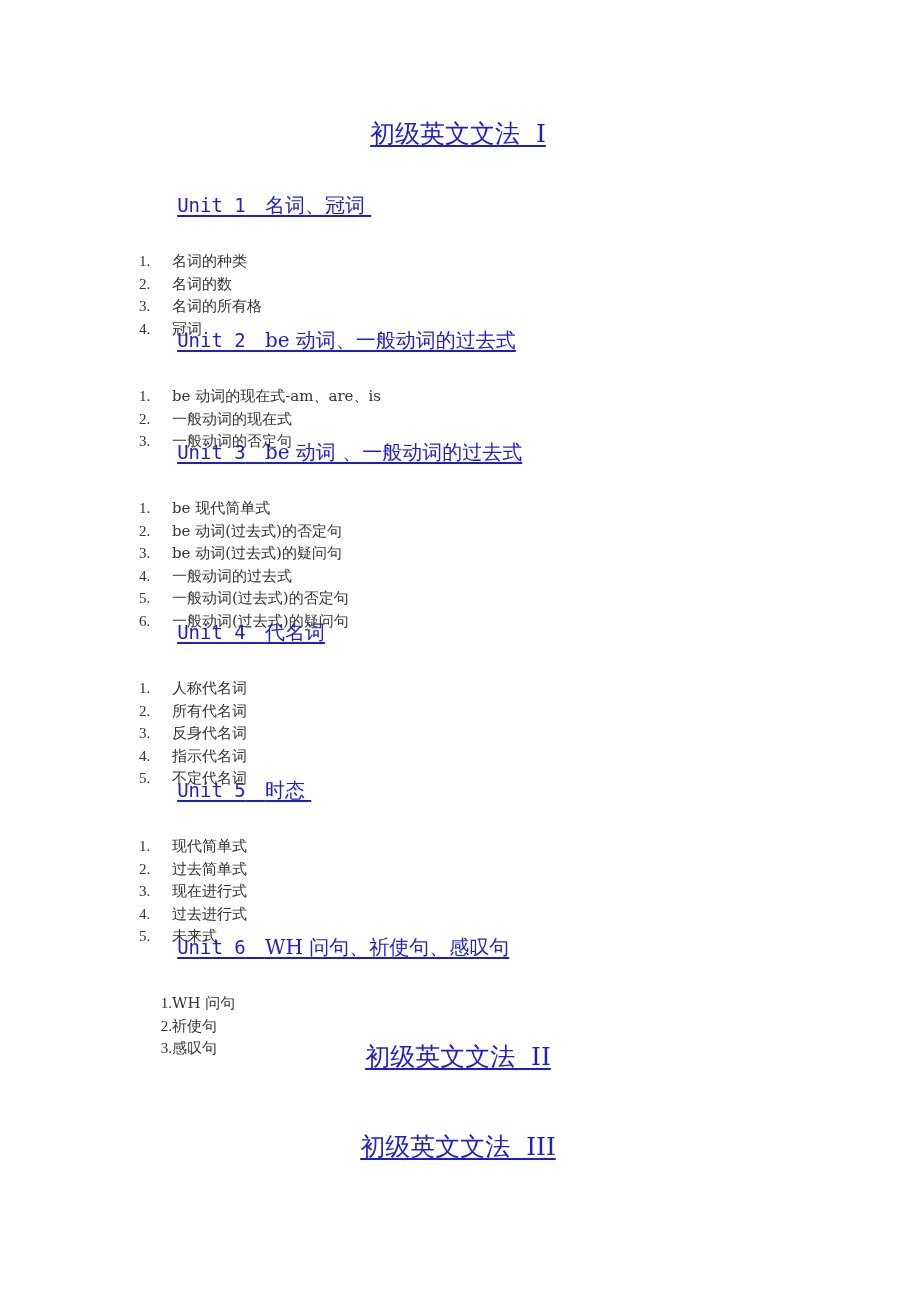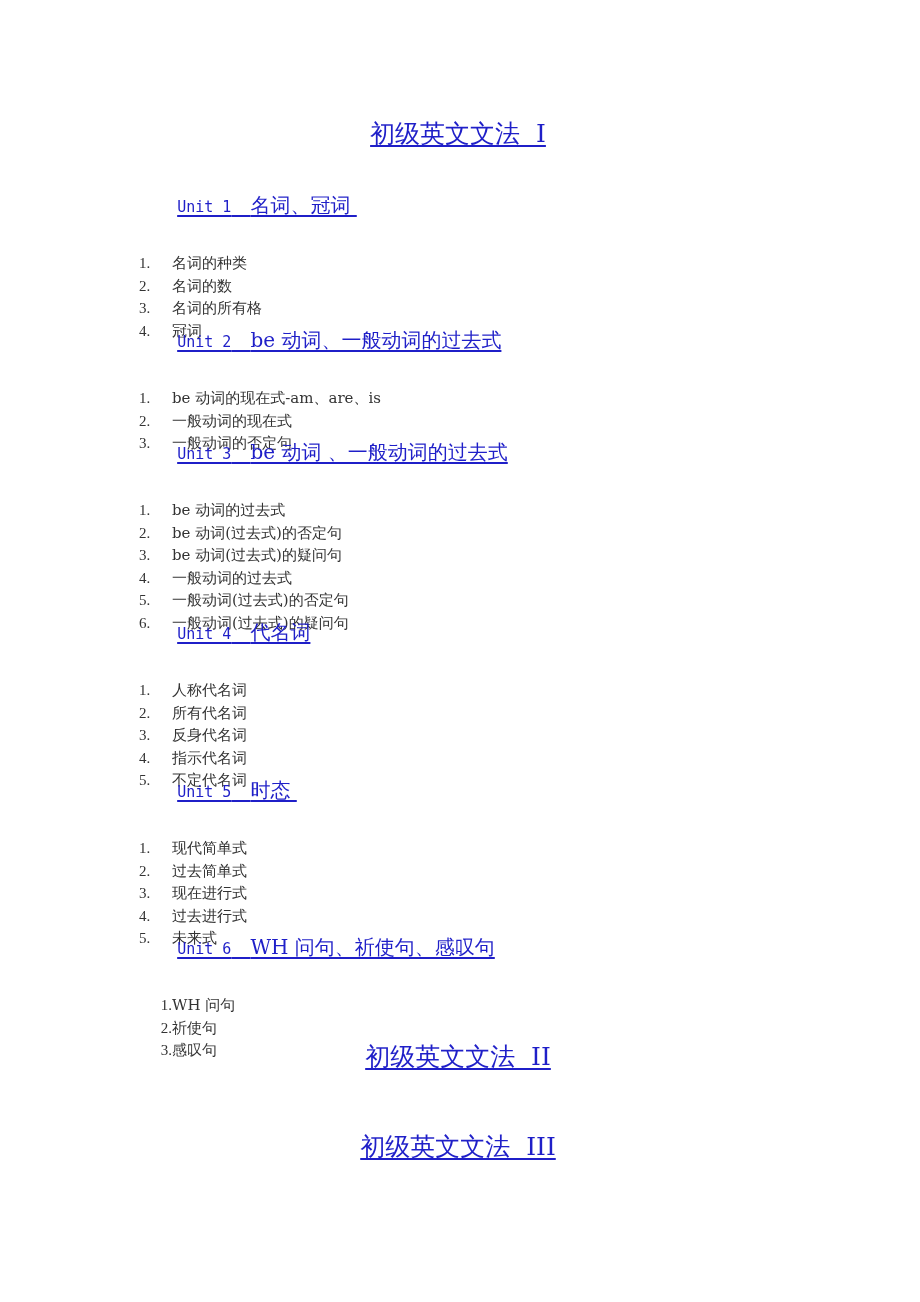--- a/index.html
+++ b/index.html
@@ -52,21 +52,21 @@
     }
     .unit-title a {
       color: #1f1fc8;
       text-decoration: underline;
       text-decoration-thickness: 2px;
       text-underline-offset: 3px;
       cursor: pointer;
     }
     .unit-title .mono {
       font-family: "DejaVu Sans Mono", "Liberation Mono", monospace;
-      font-size: 15px;
+      font-size: 19px;
       margin-top: 24px;
     }
     .items {
       list-style: none;
       margin: 0;
       padding: 0;
     }
     .items li {
       display: flex;
       font-size: 15px;
@@ -135,21 +135,21 @@
     </ul>
   </div>
 
   <div class="unit" style="top:413px;">
     <div class="unit-title">
       <a><span class="mono">Unit 3</span>   <span>be 动词 、一般动词的过去式</span></a>
     </div>
     <ul class="items">
       <li>
           <span class="num">1.</span>
-          <span class="txt">be 动词的过去式</span>
+          <span class="txt">be 现代简单式</span>
         </li>
       <li>
           <span class="num">2.</span>
           <span class="txt">be 动词(过去式)的否定句</span>
         </li>
       <li>
           <span class="num">3.</span>
           <span class="txt">be 动词(过去式)的疑问句</span>
         </li>
       <li>

